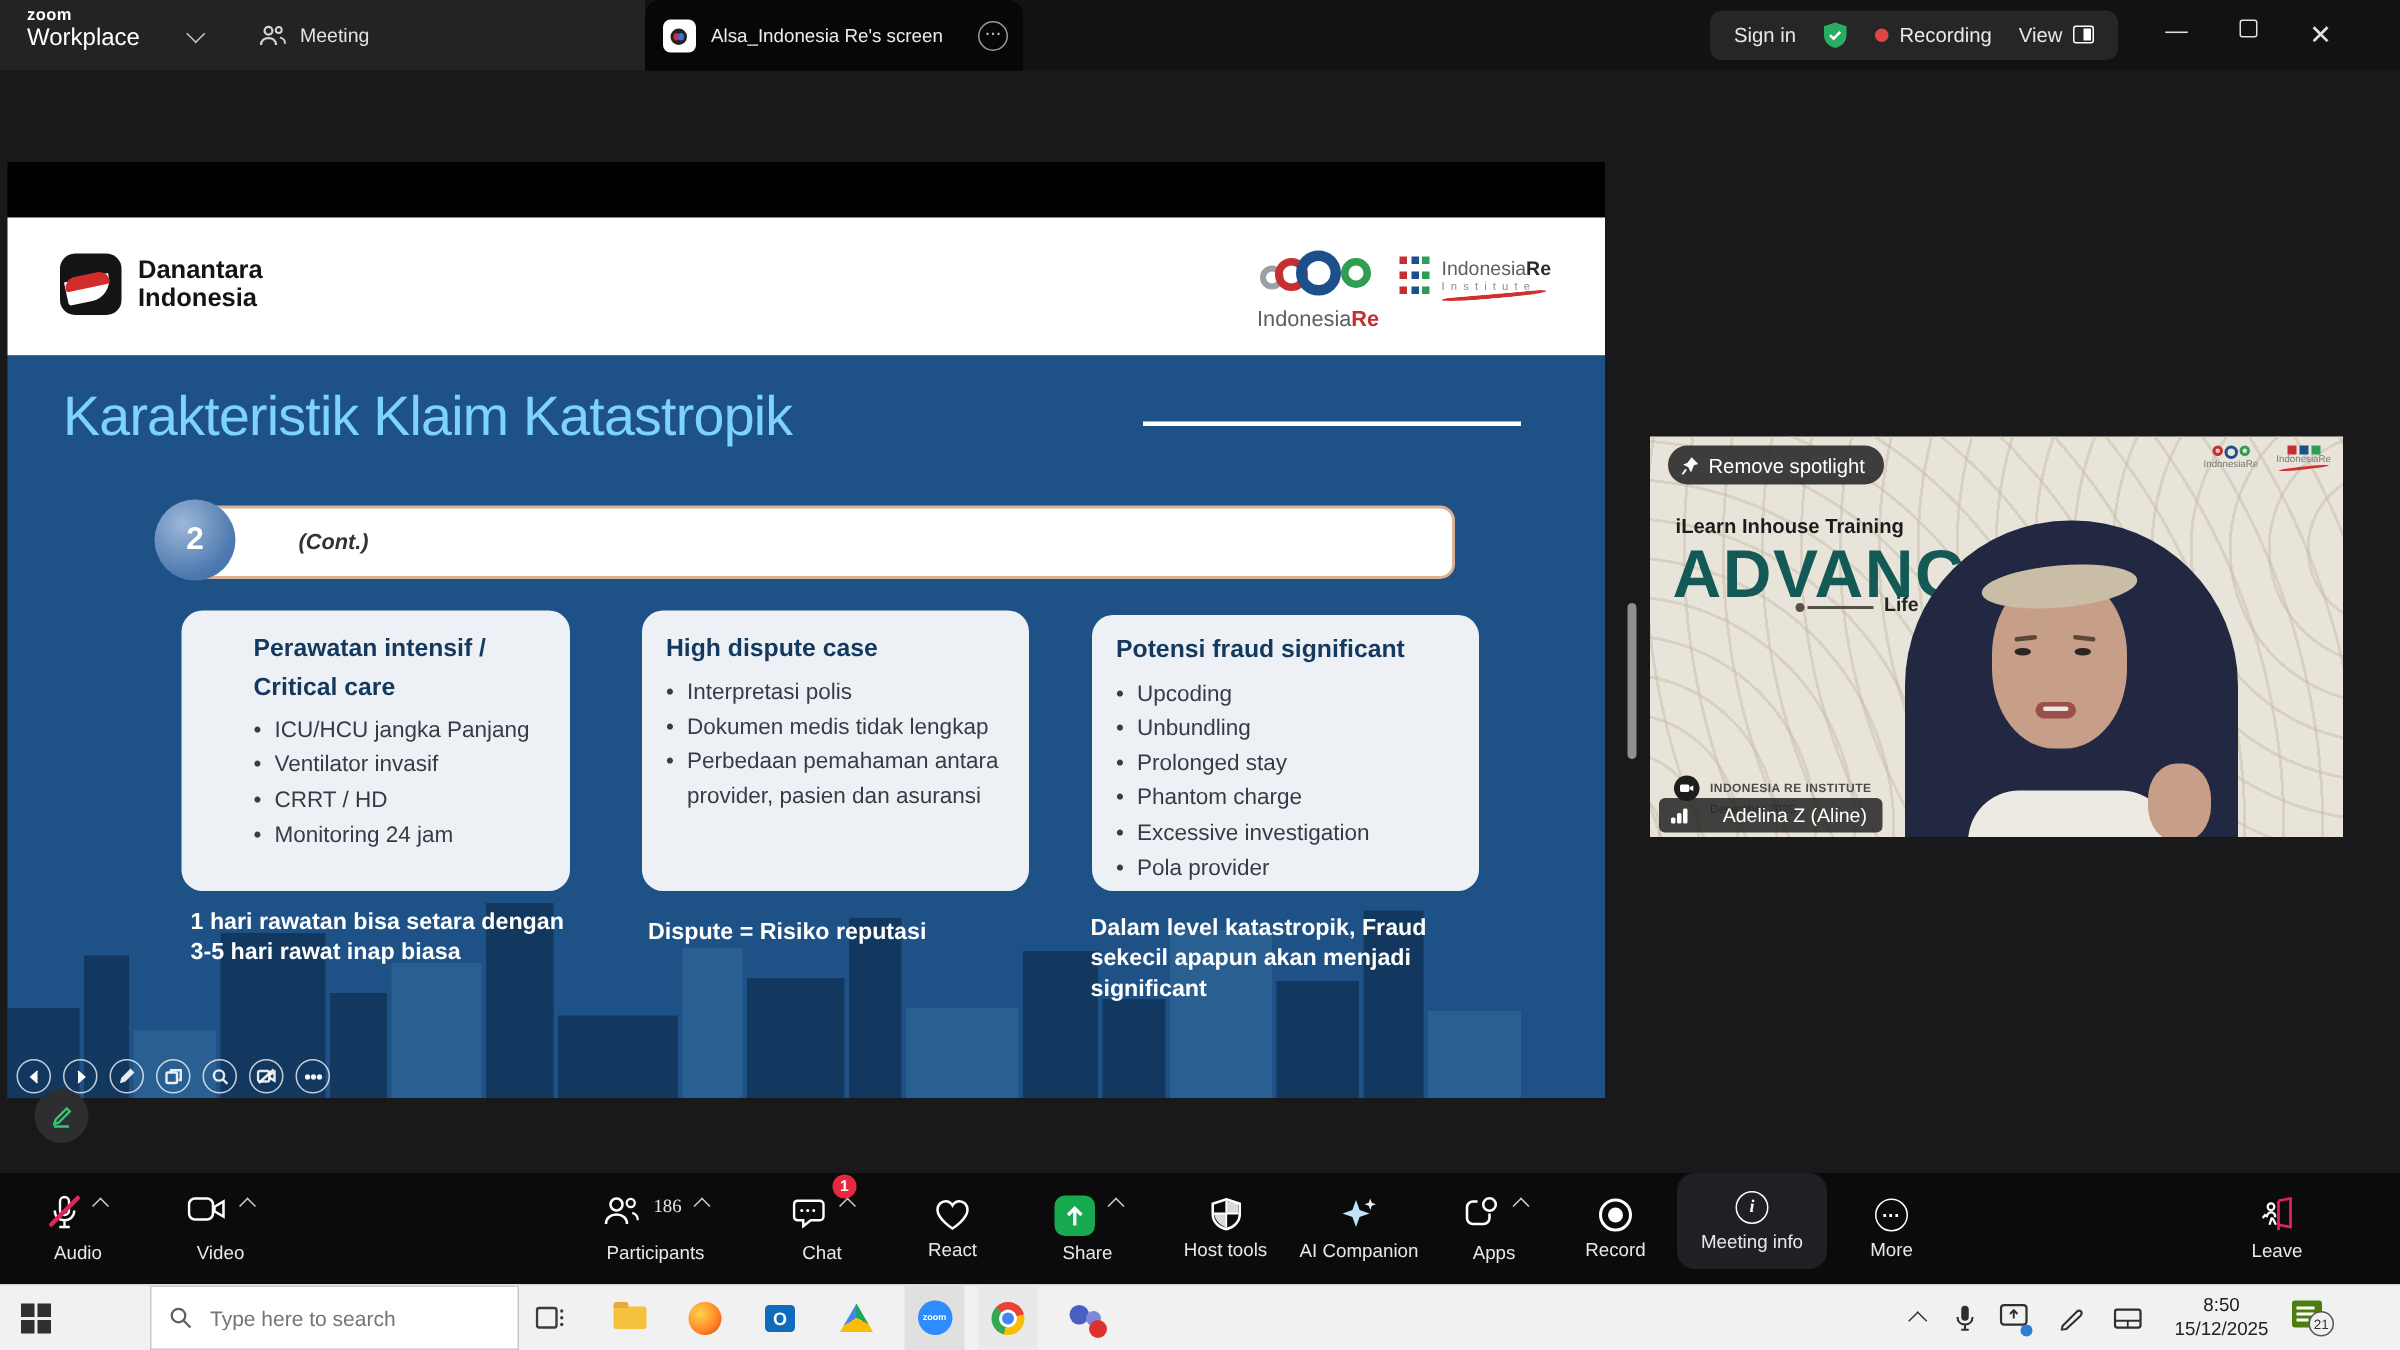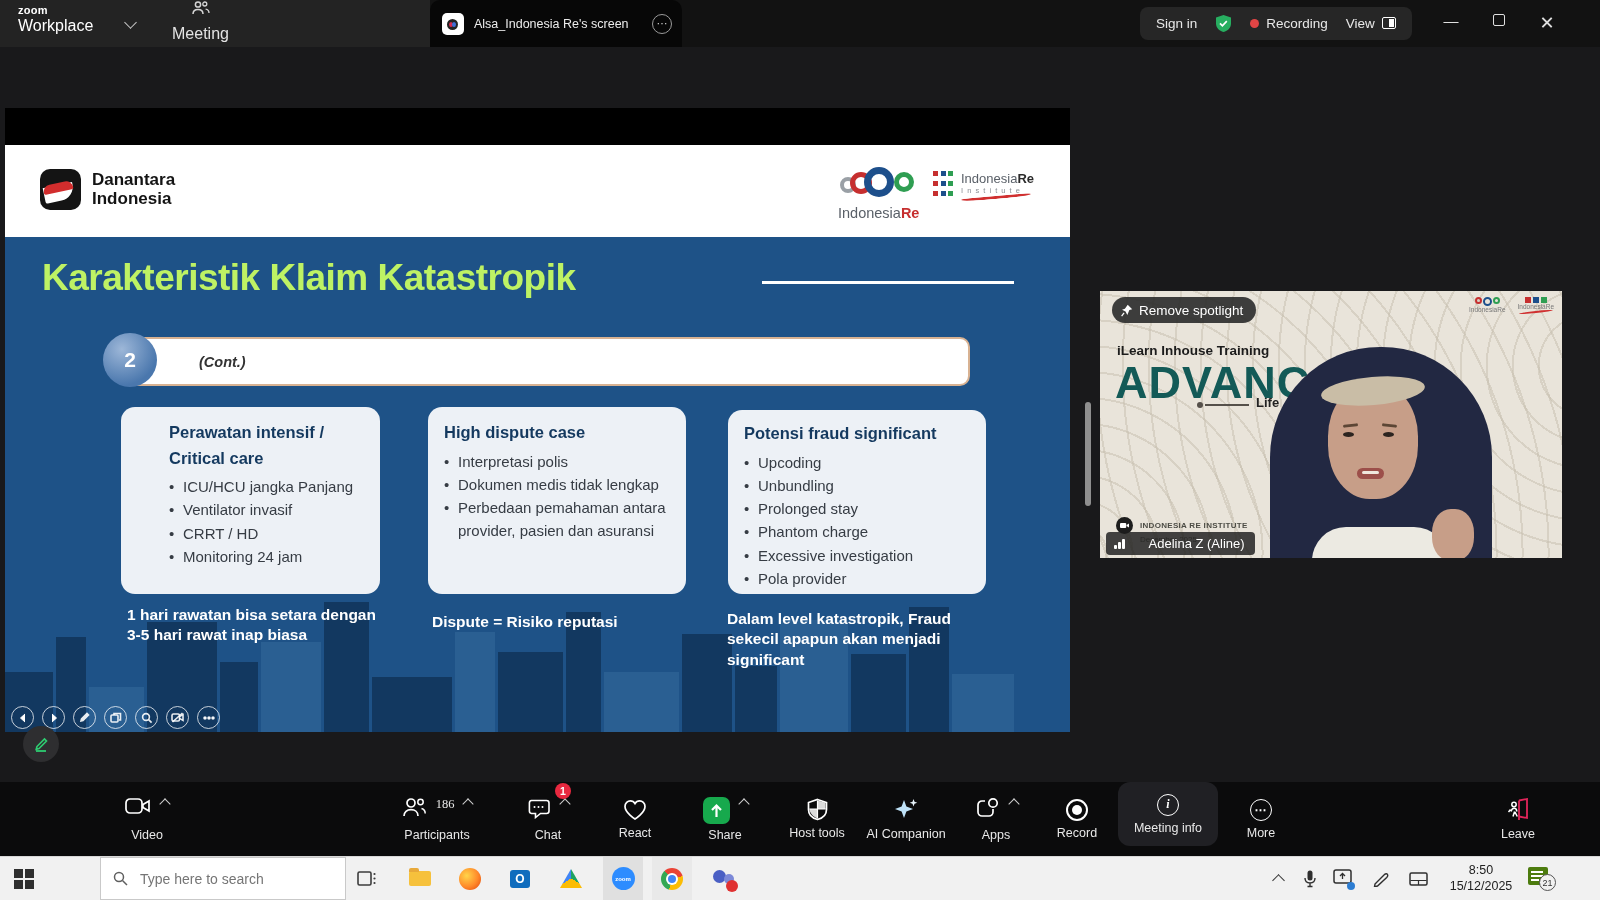--- a/index.html
+++ b/index.html
@@ -11,21 +11,21 @@
 
   
   .topbar{position:absolute;left:0;top:0;width:1600px;height:47px;background:#121212;}
   .topbar-left{position:absolute;left:0;top:0;width:430px;height:47px;background:#232323;}
   .brand{position:absolute;left:18px;top:5px;color:#fff;line-height:1;}
   .brand .b1{font-size:11px;font-weight:700;letter-spacing:.3px;}
   .brand .b2{font-size:16px;font-weight:400;margin-top:2px;}
   .chev-down{width:9px;height:9px;border-left:1.6px solid #c9c9c9;border-bottom:1.6px solid #c9c9c9;
              transform:rotate(-45deg);display:inline-block;}
   .tab-meeting{position:absolute;left:172px;top:0;height:47px;display:flex;align-items:center;gap:9px;
-               color:#e3e3e3;font-size:16px;flex-direction:column;}
+               color:#e3e3e3;font-size:13px;}
   .tab-active{position:absolute;left:430px;top:0;width:252px;height:47px;background:#070707;
               border-radius:10px 10px 0 0;display:flex;align-items:center;color:#ececec;font-size:12.5px;}
   .tab-ico{width:22px;height:22px;background:#fff;border-radius:5px;margin:0 10px 0 12px;position:relative;}
   .tab-ico i{position:absolute;left:5px;top:6px;width:11px;height:11px;border-radius:50%;background:#222;}
   .tab-ico i:before{content:"";position:absolute;left:2px;top:3px;width:4px;height:5px;border-radius:50%;background:#d22b4e;}
   .tab-ico i:after{content:"";position:absolute;right:2px;top:3px;width:4px;height:5px;border-radius:50%;background:#3f6fd8;}
   .tab-more{margin-left:auto;margin-right:10px;width:20px;height:20px;border:1.4px solid #9a9a9a;border-radius:50%;
             color:#cfcfcf;font-size:11px;line-height:17px;text-align:center;}
   .pill{position:absolute;left:1140px;top:7px;height:33px;background:#262626;border-radius:8px;
         display:flex;align-items:center;gap:18px;padding:0 16px;color:#e8e8e8;font-size:13.5px;}
@@ -49,21 +49,21 @@
   .dlogo-txt{font-size:17px;font-weight:700;color:#141414;line-height:1.08;}
 
   .ir-rings{display:flex;align-items:center;}
   .ring{border-radius:50%;background:transparent;}
   .ir-text{font-size:14.5px;color:#5a6068;}
   .ir-text b{color:#c62f2f;}
   .inst-grid{display:grid;grid-template-columns:repeat(3,5px);grid-gap:2.5px;}
   .inst-grid span{width:5px;height:5px;}
   .inst-swoosh{width:70px;height:4px;border-bottom:3px solid #d03030;border-radius:50%;transform:rotate(-5deg);}
 
-  .slide-title{position:absolute;left:37px;top:20px;color:#bef264;font-size:37px;font-weight:700;letter-spacing:-.5px;}
+  .slide-title{position:absolute;left:37px;top:20px;color:#7dd3fc;font-size:37px;font-weight:400;letter-spacing:-.5px;}
   .title-line{position:absolute;left:757px;top:44px;width:252px;height:3px;background:#fff;}
 
   .banner{position:absolute;left:112px;top:100px;width:853px;height:49px;background:#fff;
           border:2px solid #d8b292;border-radius:10px;display:flex;align-items:center;padding-left:72px;}
   .banner-t{font-size:17.5px;font-weight:700;color:#1d1d1d;}
   .banner-c{font-size:14.5px;font-style:italic;font-weight:700;color:#333;margin-left:8px;}
   .badge2{position:absolute;left:98px;top:96px;width:54px;height:54px;border-radius:50%;
           background:radial-gradient(circle at 35% 30%,#9db7d8,#4a77ad 70%);color:#fff;
           font-size:21px;font-weight:700;display:flex;align-items:center;justify-content:center;}
 
@@ -465,20 +465,33 @@
         <i style="height:4px;"></i>
           <i style="height:7px;"></i>
           <i style="height:10px;"></i>
       </span>
       <span>Adelina Z (Aline)</span>
     </div>
   </div>
 
   <div class="ztb">
 
+    <div class="zb" style="left:7px;">
+      <div class="row">
+        <span style="position:relative;display:block;">
+          <svg width="20" height="24" viewBox="0 0 20 24">
+            <rect x="7" y="1" width="6" height="12" rx="3" fill="none" stroke="#fff" stroke-width="1.6"></rect>
+            <path d="M3.5 10c0 4 2.8 6.5 6.5 6.5s6.5-2.5 6.5-6.5M10 16.5V21M6.5 21h7" fill="none" stroke="#fff" stroke-width="1.6"></path>
+          </svg>
+          <span style="position:absolute;left:-4px;top:9px;width:28px;height:3px;background:#e0255a;transform:rotate(-45deg);border-radius:2px;"></span>
+        </span>
+        <span class="chev"></span>
+      </div>
+      <span>Audio</span>
+    </div>
 
     <div class="zb" style="left:102px;">
       <div class="row">
         <svg width="26" height="18" viewBox="0 0 26 18">
           <rect x="1" y="2" width="16" height="14" rx="4" fill="none" stroke="#fff" stroke-width="1.7"></rect>
           <path d="M18 7.5 24 4v10l-6-3.5Z" fill="none" stroke="#fff" stroke-width="1.7"></path>
         </svg>
         <span class="chev"></span>
       </div>
       <span>Video</span>

